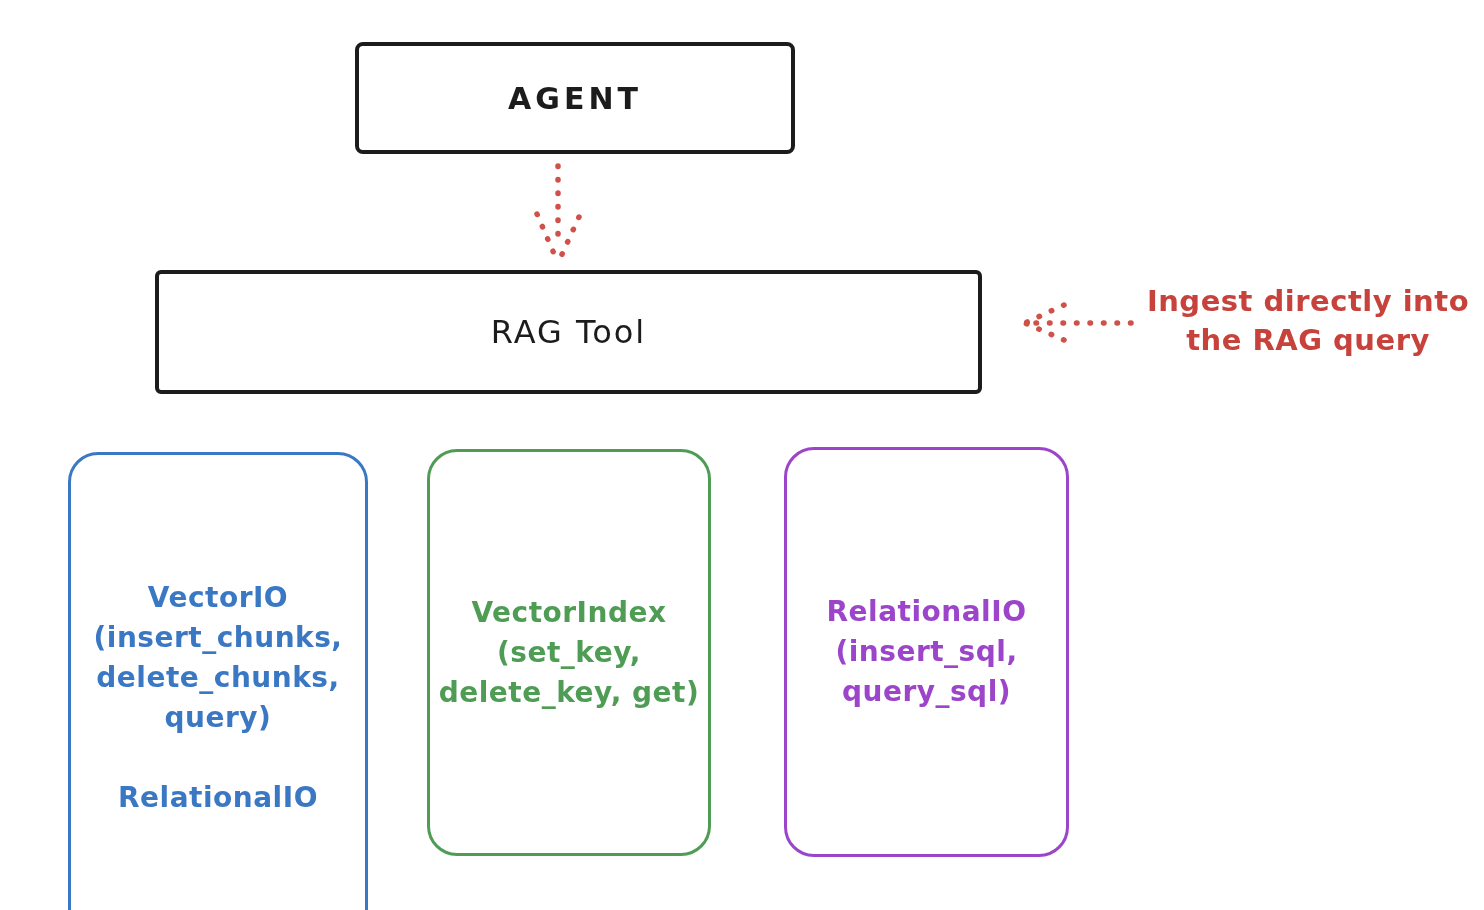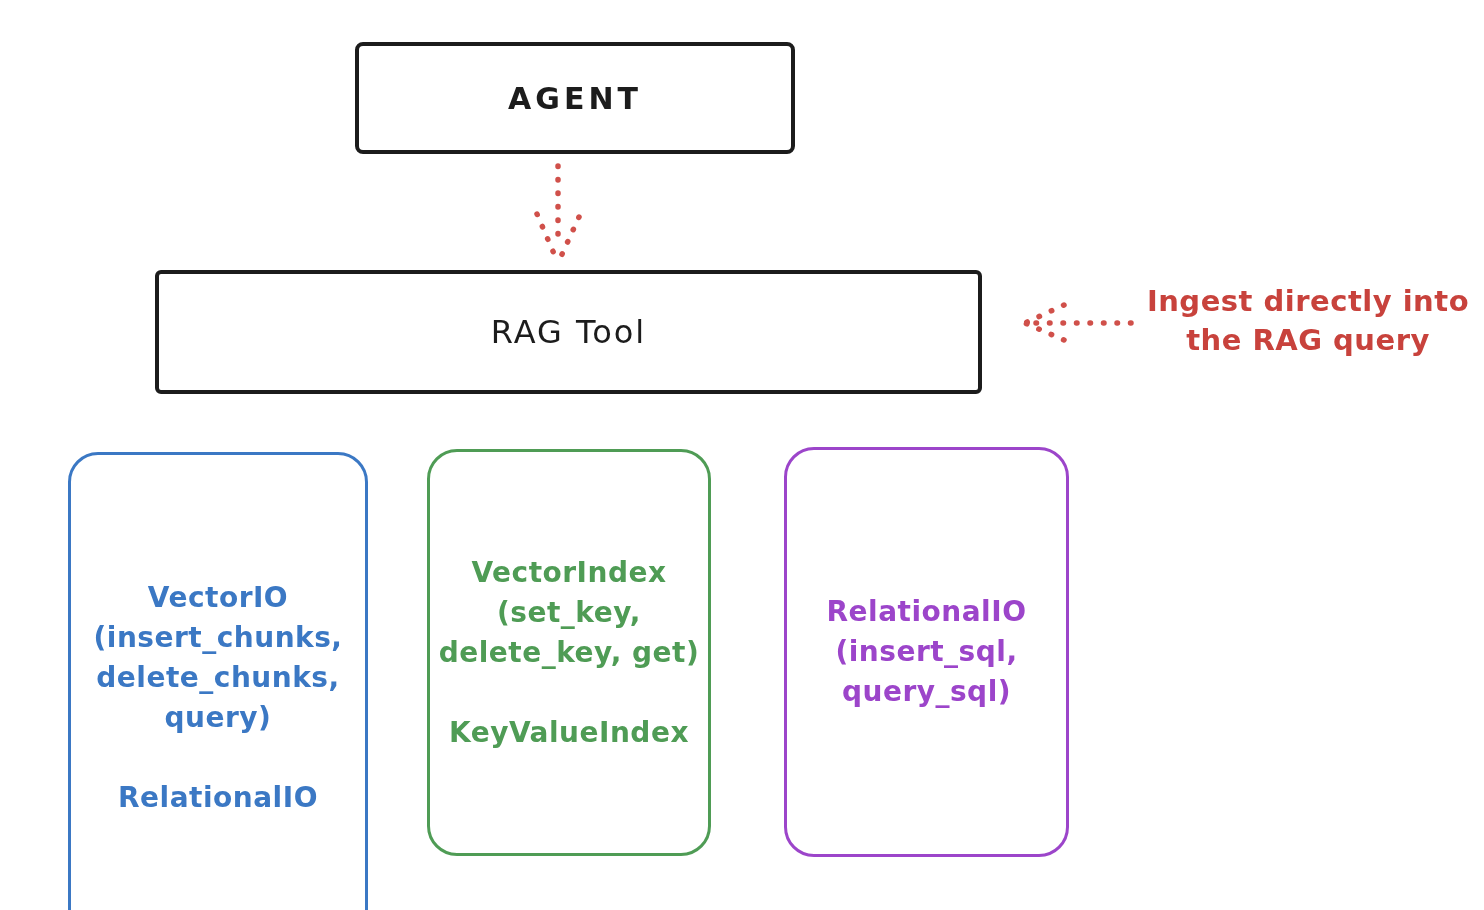--- a/index.html
+++ b/index.html
@@ -129,21 +129,20 @@
 (insert_chunks,
 delete_chunks,
 query)</div>
     <div class="card-index">RelationalIO</div>
   </div>
 
   <div class="card card-keyvalue">
     <div class="card-main">VectorIndex
 (set_key,
 delete_key, get)</div>
-    <div class="card-index">KeyValueIndex</div>
   </div>
 
   <div class="card card-relational">
     <div class="card-main">RelationalIO
 (insert_sql,
 query_sql)</div>
   </div>
 
 </div>
 

